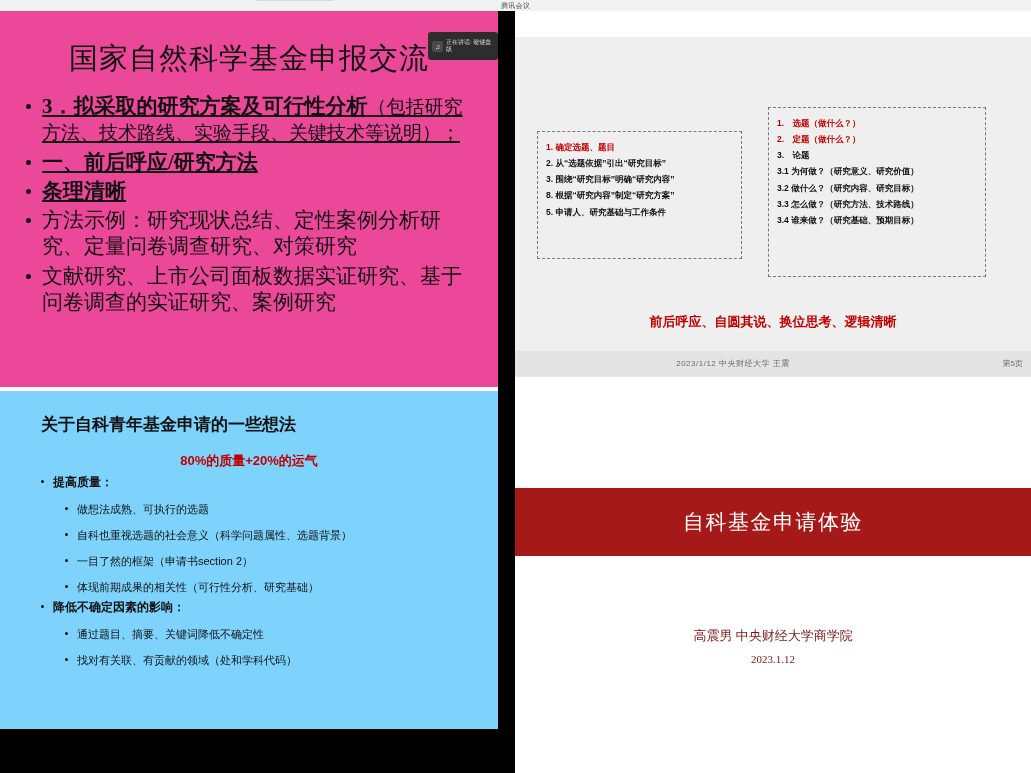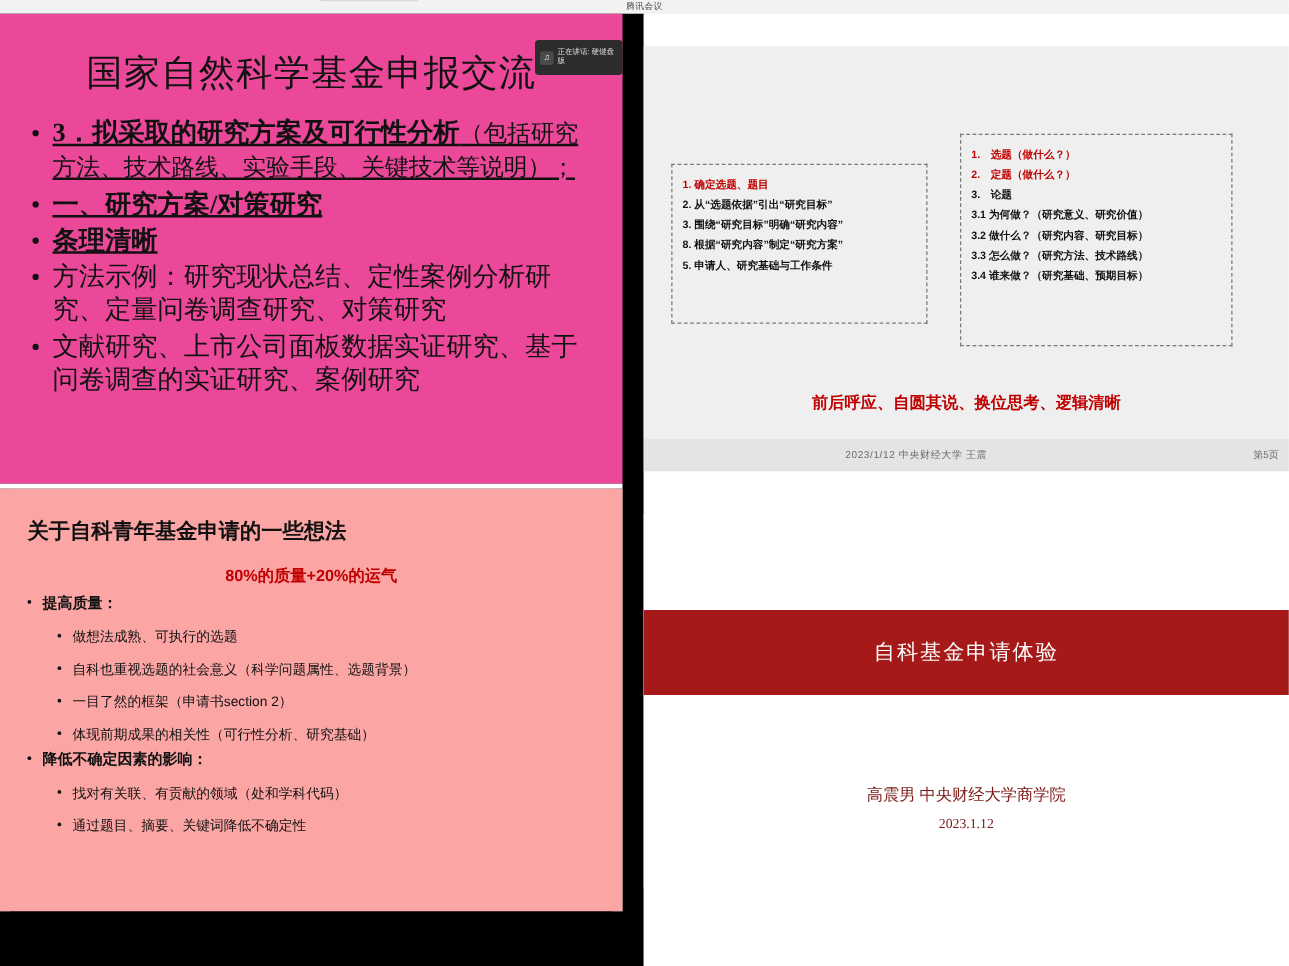--- a/index.html
+++ b/index.html
@@ -116,23 +116,23 @@
     color: #e8e8e8;
     flex: 0 0 auto;
   }
   .meet-badge .txt { line-height: 1.1; }
 
   
   .slide-b {
     position: absolute;
     left: 0; top: 380px;
     width: 498px; height: 338px;
-    background: #fca5a5;
-    box-sizing: border-box;
-    padding: 14px 10px;
+    background: #7dd3fc;
+    box-sizing: border-box;
+    padding: 14px 29px;
   }
   .slide-b-bar {
     position: absolute;
     left: 0; top: 376px;
     width: 498px; height: 4px;
     background: #ffffff;
   }
   .slide-b h2 {
     margin: 8px 0 0 12px;
     font-size: 17px;
@@ -274,21 +274,21 @@
     width: 516px; height: 68px;
     background: #a51a18;
   }
   .redband .t {
     position: absolute;
     left: 0; top: 0;
     width: 516px;
     text-align: center;
     line-height: 68px;
     font-family: "Liberation Serif", serif;
-    font-size: 17px;
+    font-size: 21px;
     color: #ffffff;
     letter-spacing: 1.5px;
   }
   .author {
     position: absolute;
     left: 0; top: 216px;
     width: 516px;
     text-align: center;
     font-family: "Liberation Serif", serif;
     font-size: 13px;
@@ -313,21 +313,21 @@
 </div>
 
 <div class="left-col">
 
   <div class="slide-a">
     <h1>国家自然科学基金申报交流</h1>
     <div class="bullets">
       <div class="bullet bold">
         <span>3．拟采取的研究方案及可行性分析</span><span class="thin">（包括研究方法、技术路线、实验手段、关键技术等说明）；</span>
       </div>
-      <div class="bullet bold">一、研究方案/对策研究</div>
+      <div class="bullet bold">一、前后呼应/研究方法</div>
       <div class="bullet bold">条理清晰</div>
       <div class="bullet">方法示例：研究现状总结、定性案例分析研究、定量问卷调查研究、对策研究</div>
       <div class="bullet">文献研究、上市公司面板数据实证研究、基于问卷调查的实证研究、案例研究</div>
     </div>
   </div>
 
   <div class="meet-badge">
     <span class="mic">♫</span>
     <span class="txt">正在讲话: 硬键盘版</span>
   </div>
@@ -341,22 +341,22 @@
     <h2>关于自科青年基金申请的一些想法</h2>
     <div class="sub">80%的质量+20%的运气</div>
 
     <div class="lvl1">提高质量：</div>
     <div class="lvl2">做想法成熟、可执行的选题</div>
     <div class="lvl2">自科也重视选题的社会意义（科学问题属性、选题背景）</div>
     <div class="lvl2">一目了然的框架（申请书section 2）</div>
     <div class="lvl2">体现前期成果的相关性（可行性分析、研究基础）</div>
 
     <div class="lvl1">降低不确定因素的影响：</div>
+    <div class="lvl2">通过题目、摘要、关键词降低不确定性</div>
     <div class="lvl2">找对有关联、有贡献的领域（处和学科代码）</div>
-    <div class="lvl2">通过题目、摘要、关键词降低不确定性</div>
   </div>
 </div>
 
 <div class="right-col">
 
   <div class="slide-c">
     <div class="box box-left">
       <div class="bx-line red">1. 确定选题、题目</div>
       <div class="bx-line">2. 从“选题依据”引出“研究目标”</div>
       <div class="bx-line">3. 围绕“研究目标”明确“研究内容”</div>

